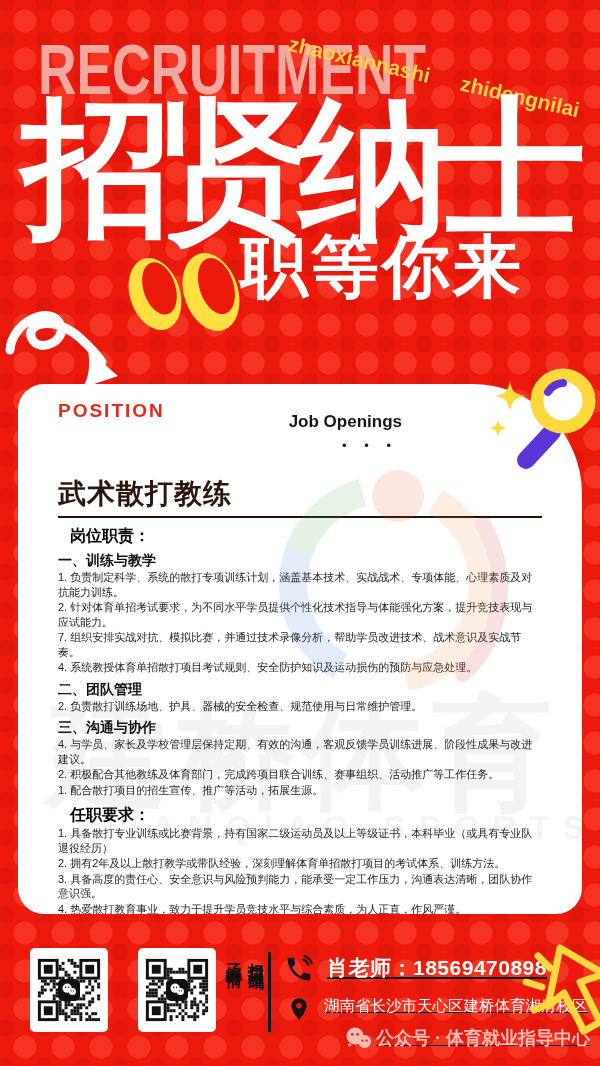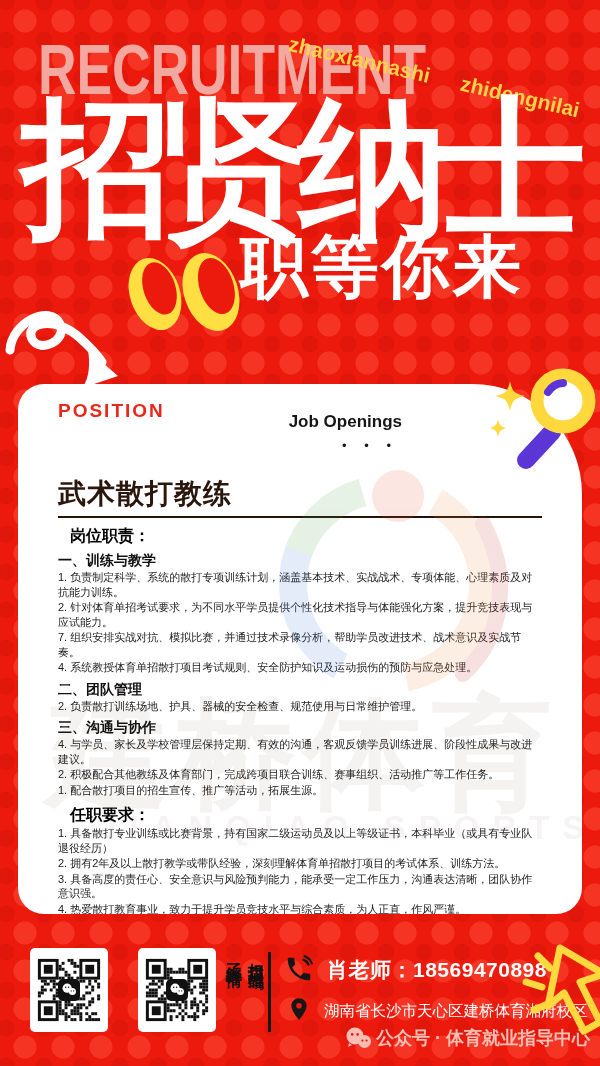--- a/index.html
+++ b/index.html
@@ -62,21 +62,21 @@
   .qr1{left:30px;} .qr2{left:138px;}
   .qr .center-logo{position:absolute;width:22px;height:22px;background:#111;border-radius:5px;
       display:flex;align-items:center;justify-content:center;}
   .scan-text{
     position:absolute;left:220px;top:950px;height:88px;z-index:3;
     writing-mode:vertical-rl;font-size:16px;font-weight:800;color:#111;
     letter-spacing:3px;line-height:1;
   }
   .scan-text span{display:block;margin-left:6px;}
   .v-divider{position:absolute;left:268px;top:952px;width:3px;height:80px;background:#161616;z-index:3;}
-  .row{position:absolute;display:flex;align-items:flex-end;z-index:3;}
+  .row{position:absolute;display:flex;align-items:flex-start;z-index:3;text-decoration:underline;}
   .phone-row{left:284px;top:954px;gap:13px;}
   .phone-row .txt{font-size:21px;color:#fff;font-weight:600;letter-spacing:0.5px;}
   .addr-row{left:286px;top:996px;gap:12px;}
   .addr-row .txt{font-size:15.5px;color:#fff;font-weight:500;}
   .wechat-row{left:344px;top:1026px;gap:4px;}
   .wechat-row .txt{font-size:18px;color:#f7beb4;font-weight:600;}
   .cursor-arrow{position:absolute;left:516px;top:930px;z-index:4;}
 </style>
 </head>
 <body>

